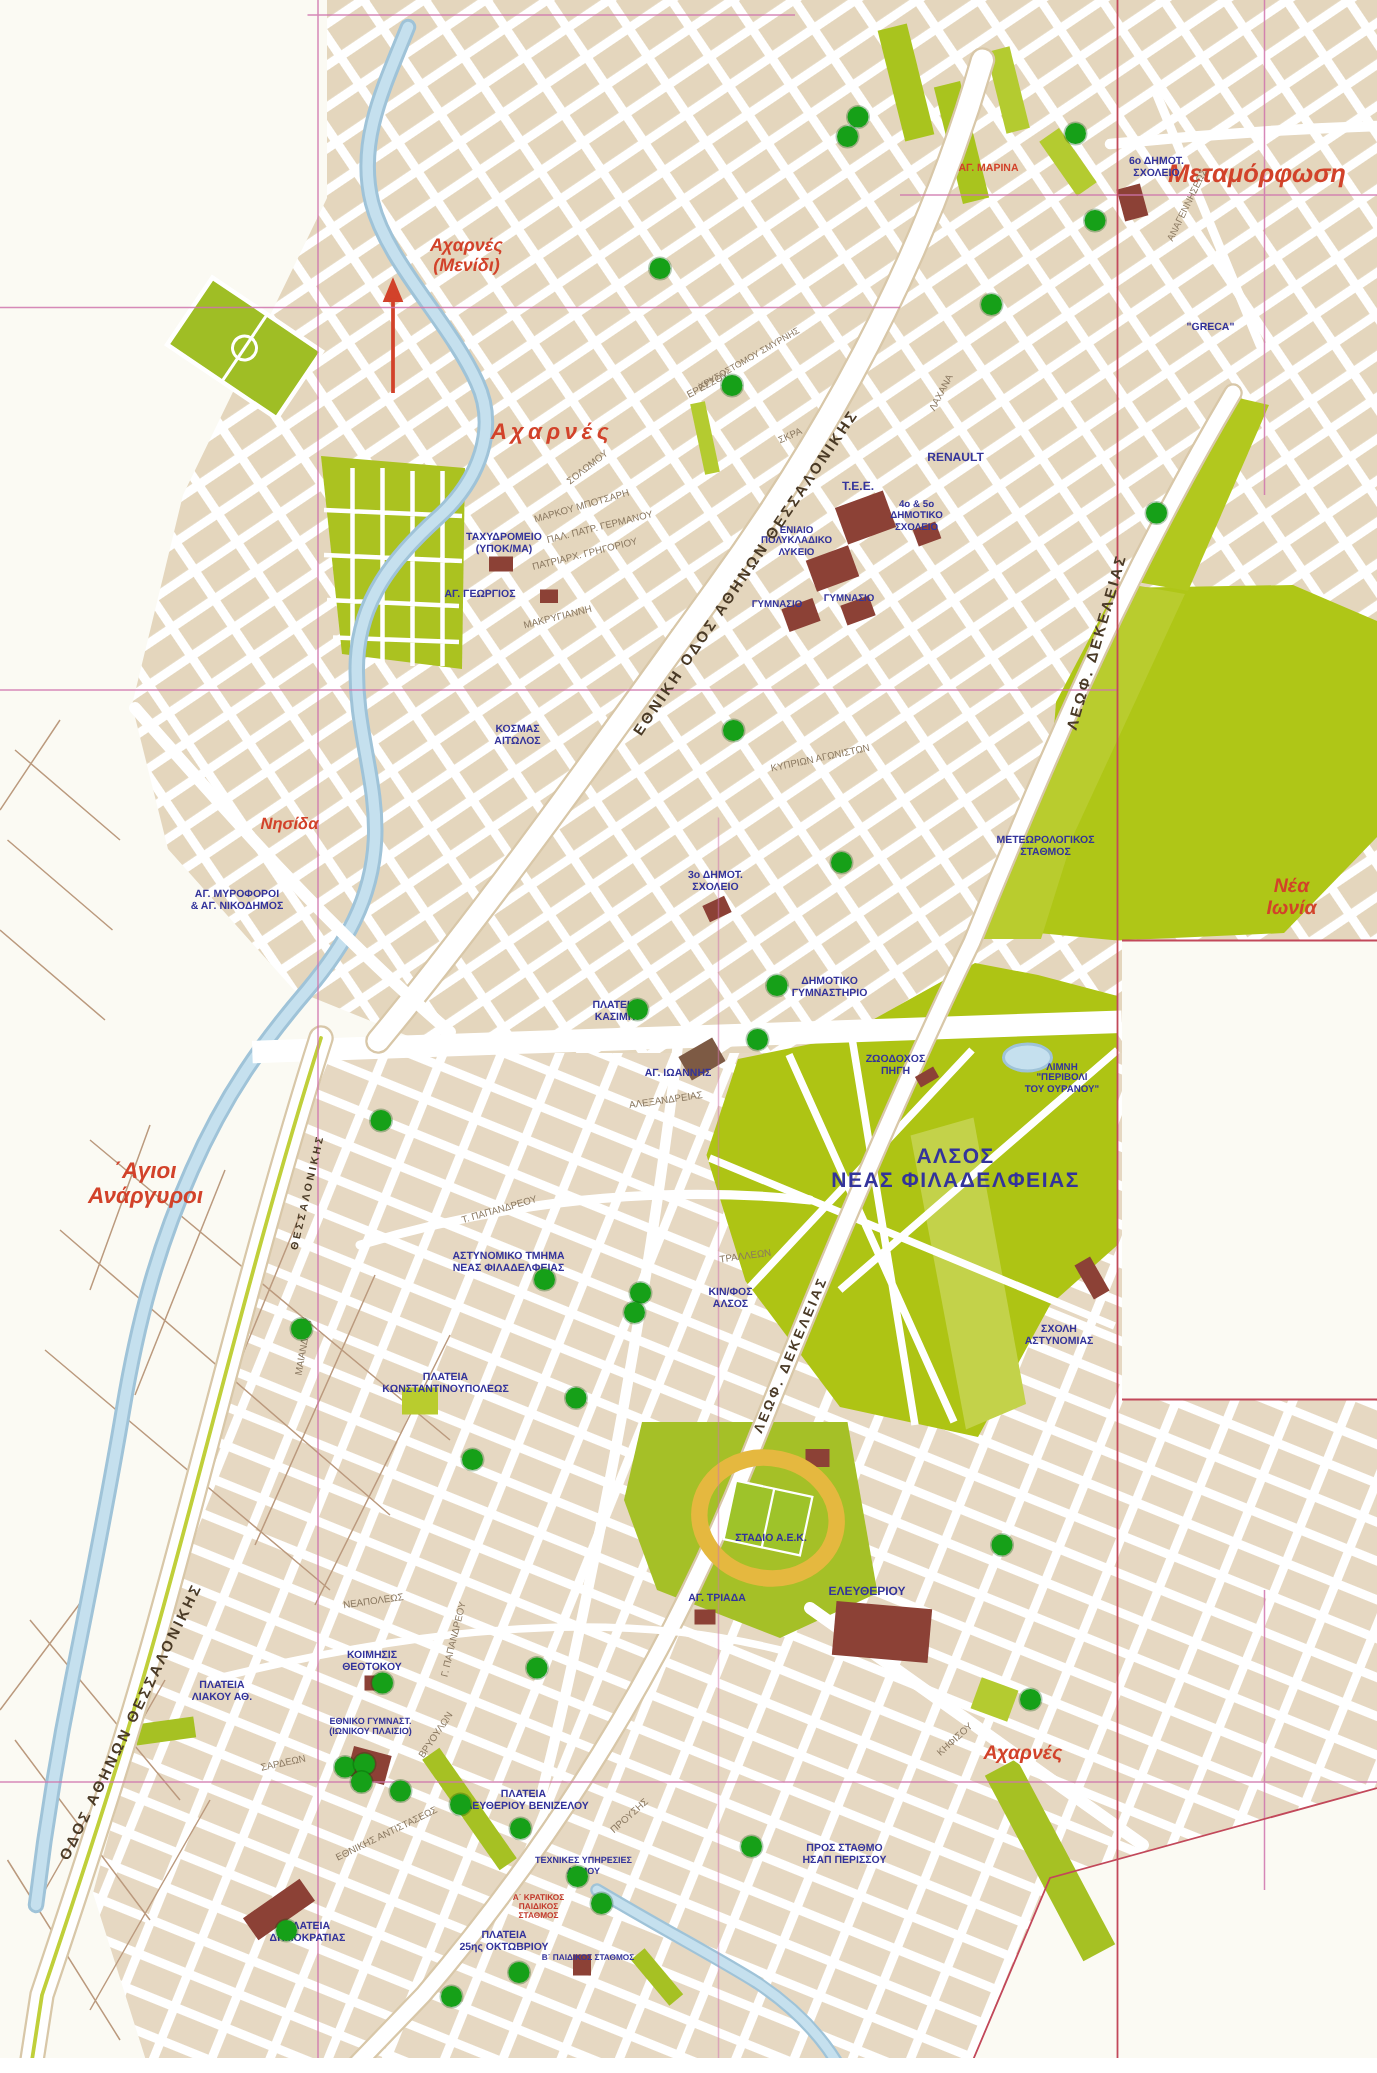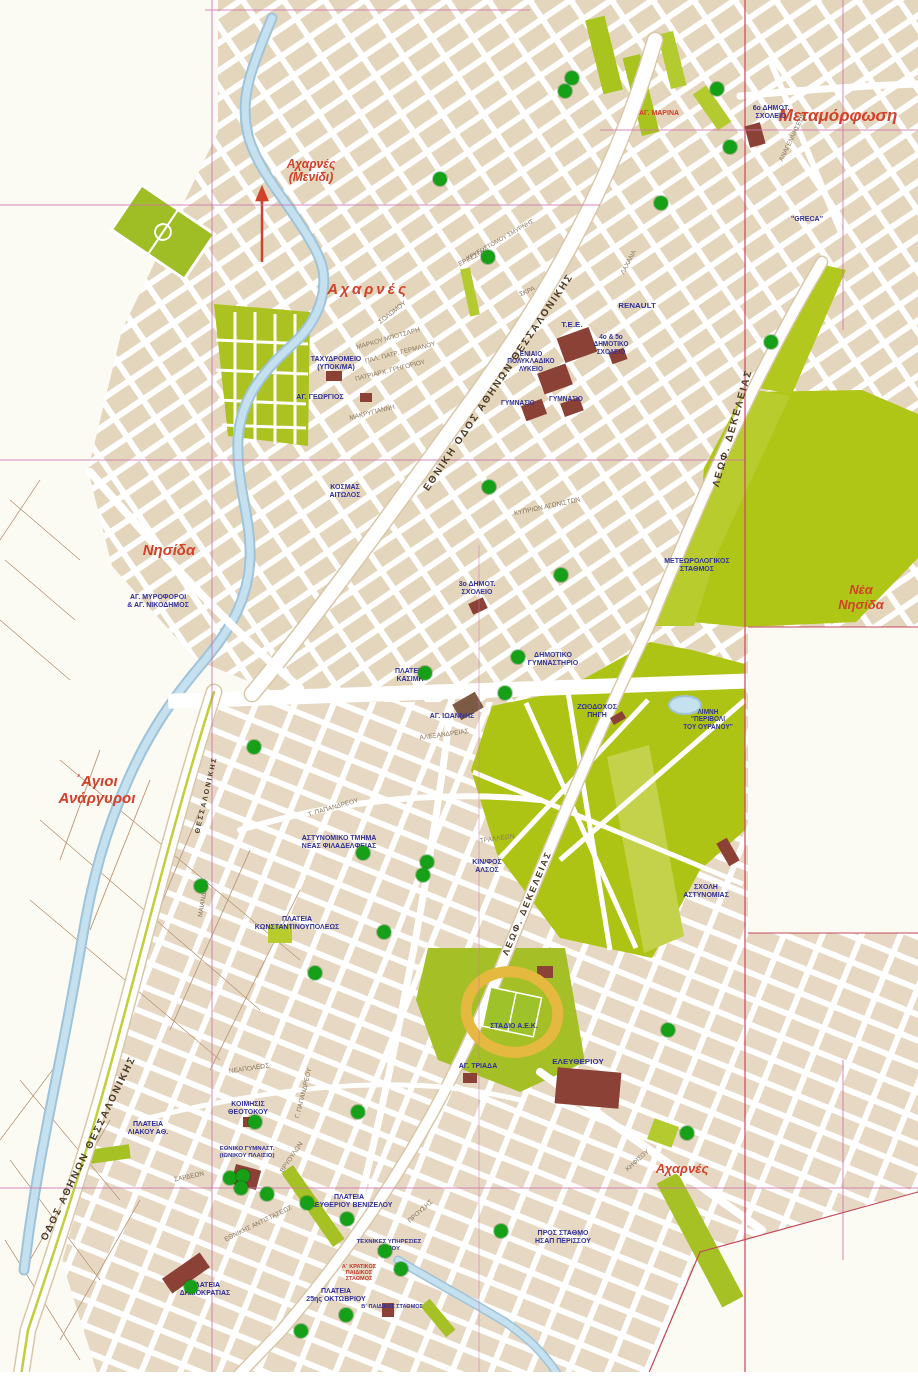--- a/index.html
+++ b/index.html
@@ -208,26 +208,28 @@
     </g>
 
     <rect x="0" y="1372" width="918" height="10" fill="#ffffff"></rect>
   </svg>
 
   <div id="labels">
       <div class="lbl red-lg" style="left: 838px; top: 116px; font-size: 17px; transform: translate(-50%, -50%) rotate(0deg);">Μεταμόρφωση</div>
       <div class="lbl red-lg" style="left: 311px; top: 171px; font-size: 12px; transform: translate(-50%, -50%) rotate(0deg);">Αχαρνές
 (Μενίδι)</div>
       <div class="lbl red-lg" style="left: 368px; top: 289px; font-size: 15px; transform: translate(-50%, -50%) rotate(0deg); letter-spacing: 3px;">Αχαρνές</div>
-      <div class="lbl red-lg" style="left: 169px; top: 550px; font-size: 15px; transform: translate(-50%, -50%) rotate(0deg);">Νησίδα</div>
-      <div class="lbl red-lg" style="left: 861px; top: 598px; font-size: 13px; transform: translate(-50%, -50%) rotate(0deg);">Νέα  Νησίδα</div>
+      <div class="lbl red-lg" style="left: 193px; top: 550px; font-size: 11px; transform: translate(-50%, -50%) rotate(0deg);">Νησίδα</div>
+      <div class="lbl red-lg" style="left: 861px; top: 598px; font-size: 13px; transform: translate(-50%, -50%) rotate(0deg);">Νέα  Ιωνία</div>
       <div class="lbl red-lg" style="left: 97px; top: 790px; font-size: 15px; transform: translate(-50%, -50%) rotate(0deg);">΄Αγιοι
 Ανάργυροι</div>
       <div class="lbl red-lg" style="left: 682px; top: 1169px; font-size: 13px; transform: translate(-50%, -50%) rotate(0deg);">Αχαρνές</div>
       <div class="lbl red-sm" style="left: 659px; top: 113px; font-size: 7px; transform: translate(-50%, -50%) rotate(0deg);">ΑΓ. ΜΑΡΙΝΑ</div>
+      <div class="lbl blue-lg" style="left: 637px; top: 779px; font-size: 14px; transform: translate(-50%, -50%) rotate(0deg);">ΑΛΣΟΣ
+ΝΕΑΣ ΦΙΛΑΔΕΛΦΕΙΑΣ</div>
       <div class="lbl blue" style="left: 771px; top: 112px; font-size: 7px; transform: translate(-50%, -50%) rotate(0deg);">6ο ΔΗΜΟΤ.
 ΣΧΟΛΕΙΟ</div>
       <div class="lbl blue" style="left: 807px; top: 219px; font-size: 7px; transform: translate(-50%, -50%) rotate(0deg);">"GRECA"</div>
       <div class="lbl blue" style="left: 637px; top: 306px; font-size: 8px; transform: translate(-50%, -50%) rotate(0deg);">RENAULT</div>
       <div class="lbl blue" style="left: 572px; top: 325px; font-size: 8px; transform: translate(-50%, -50%) rotate(0deg);">Τ.Ε.Ε.</div>
       <div class="lbl blue" style="left: 611px; top: 344px; font-size: 6.5px; transform: translate(-50%, -50%) rotate(0deg);">4ο &amp; 5ο
 ΔΗΜΟΤΙΚΟ
 ΣΧΟΛΕΙΟ</div>
       <div class="lbl blue" style="left: 531px; top: 361px; font-size: 6.5px; transform: translate(-50%, -50%) rotate(0deg);">ΕΝΙΑΙΟ
 ΠΟΛΥΚΛΑΔΙΚΟ

